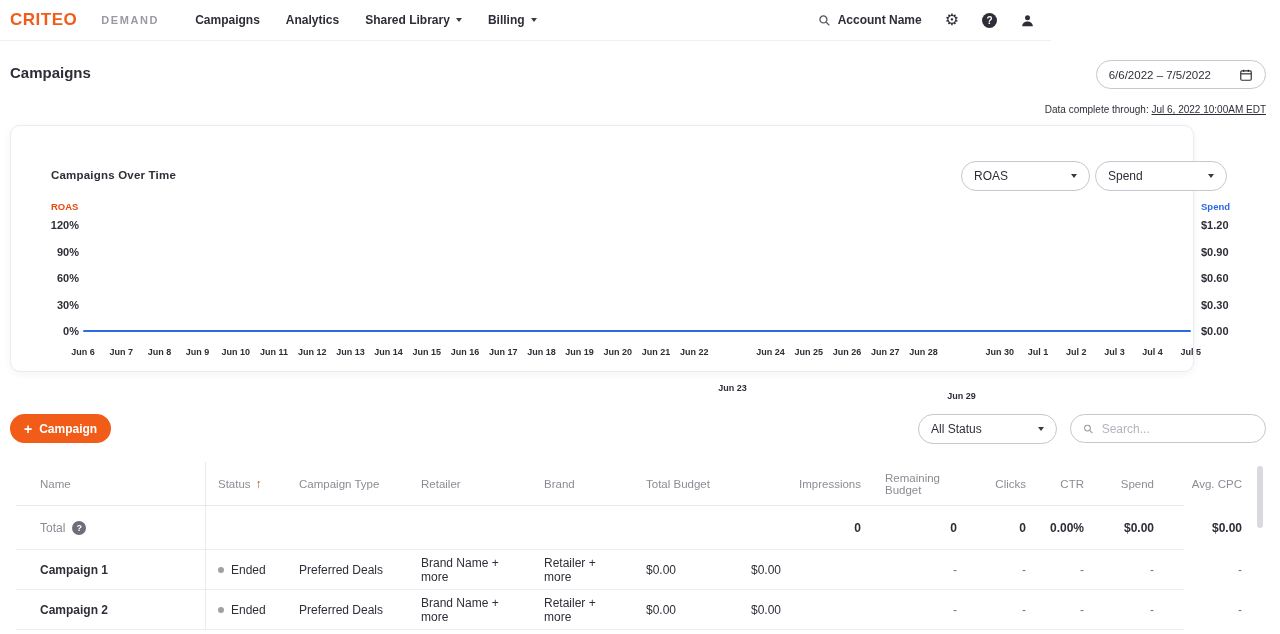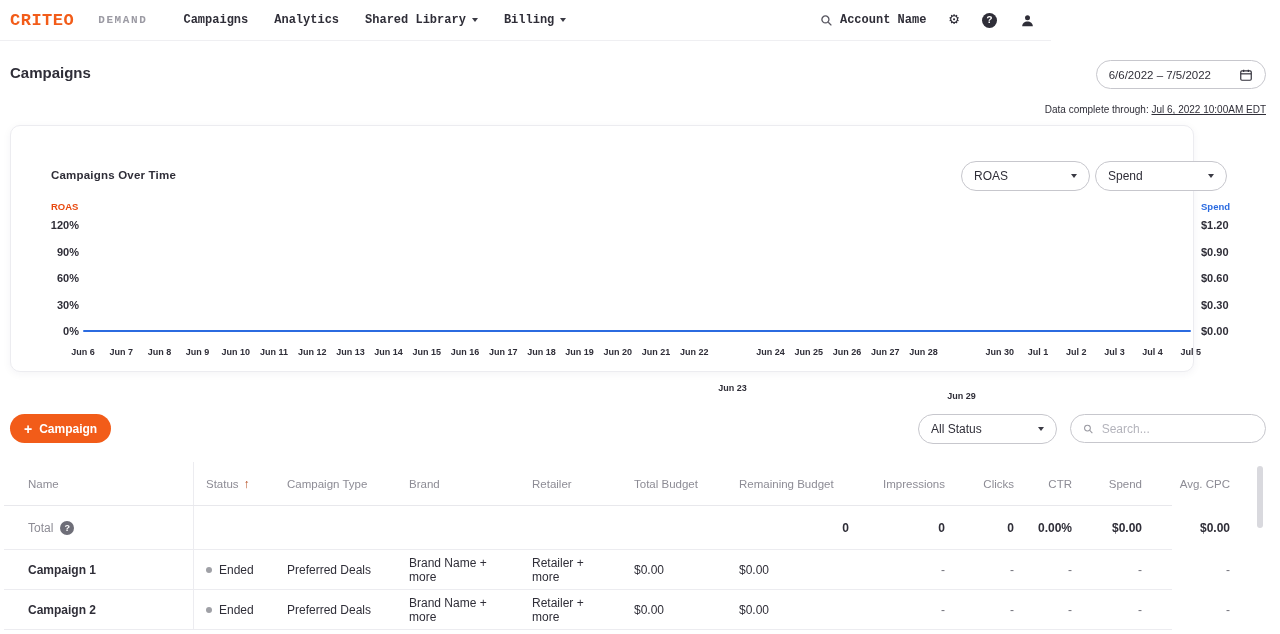--- a/index.html
+++ b/index.html
@@ -1,21 +1,21 @@
 <!DOCTYPE html>
 <html><head>
 <meta charset="utf-8">
 <style>
   * { margin:0; padding:0; box-sizing:border-box; }
   html,body { width:1280px; height:634px; }
   body { font-family:"Liberation Sans", sans-serif; background:#fff; color:#2f2e38; position:relative; overflow:hidden; }
 
   
   .topbar { position:absolute; top:0; left:0; width:1051px; height:41px; background:#fff;
-            border-bottom:1px solid #efeff2; display:flex; align-items:center; padding:0 16px 0 10px;font-family:Liberation Mono, monospace; }
+            border-bottom:1px solid #efeff2; display:flex; align-items:center; padding:0 16px 0 10px; }
   .logo { color:#f25c19; font-weight:800; font-size:17px; letter-spacing:.5px; cursor:pointer; }
   .product { color:#9b9aa3; font-size:11px; font-weight:700; letter-spacing:1.6px; margin-left:24px; }
   .nav { display:flex; gap:26px; margin-left:36px; align-items:center; }
   .nav-item { font-size:12px; font-weight:600; color:#2f2e38; display:flex; align-items:center; gap:6px; cursor:pointer; white-space:nowrap; }
   .tri { width:0; height:0; border-left:3.5px solid transparent; border-right:3.5px solid transparent; border-top:4.5px solid #3a3a44; display:inline-block; }
   .topbar-right { margin-left:auto; display:flex; align-items:center; gap:23px; }
   .account { display:flex; align-items:center; gap:7px; font-size:12px; font-weight:600; cursor:pointer; }
   .tb-gear { font-size:16px; line-height:1; cursor:pointer; }
   .helpcircle { width:15px; height:15px; border-radius:50%; background:#2f2e38; color:#fff; font-size:10px; font-weight:700;
                 display:flex; align-items:center; justify-content:center; cursor:pointer; }
@@ -48,21 +48,21 @@
                   color:#fff; font-family:inherit; font-weight:700; font-size:12px; display:flex; align-items:center; gap:7px;
                   padding:0 14px; cursor:pointer; }
   .btn-campaign .plus { font-size:14px; font-weight:700; line-height:1; }
   .status-select { position:absolute; top:414px; left:918px; width:139px; }
   .searchbox { position:absolute; top:414px; left:1070px; width:196px; height:29px; border:1px solid #c7c7cd;
                border-radius:15px; display:flex; align-items:center; gap:8px; padding:0 12px; background:#fff; }
   .searchbox input { border:none; outline:none; width:100%; font-size:12px; font-family:inherit; color:#2f2e38; background:transparent; }
   .searchbox input::placeholder { color:#b4b4bc; }
 
   
-  .table { position:absolute; top:462px; left:4px; width:1168px; }
+  .table { position:absolute; top:462px; left:16px; width:1168px; }
   .trow { display:grid; grid-template-columns:190px 81px 122px 123px 102px 105px 134px 96px 69px 58px 70px 88px; align-items:stretch; }
   .thead { height:44px; border-bottom:1px solid #e8e8ec; }
   .trow.total { height:44px; border-bottom:1px solid #ececf0; }
   .trow.datarow { height:40px; border-bottom:1px solid #ececf0; }
   .cell { padding:0 12px; font-size:12px; display:flex; align-items:center; gap:7px; }
   .cell.first { padding-left:24px; border-right:1px solid #ececf0; }
   .cell.right { justify-content:flex-end; text-align:right; }
   .th { color:#8d8c95; font-size:11.5px; gap:5px; cursor:pointer; }
   .sort { color:#b3491c; font-size:12px; font-weight:700; }
   .name-cell { font-weight:700; cursor:pointer; }
@@ -222,33 +222,33 @@
         <span>Name</span>
       </div>
       <div class="cell th">
         <span>Status</span>
         <span class="sort">↑</span>
       </div>
       <div class="cell th">
         <span>Campaign Type</span>
       </div>
       <div class="cell th">
+        <span>Retailer</span>
+      </div>
+      <div class="cell th">
         <span>Brand</span>
       </div>
       <div class="cell th">
-        <span>Retailer</span>
-      </div>
-      <div class="cell th">
         <span>Total Budget</span>
       </div>
+      <div class="cell th right">
+        <span>Impressions</span>
+      </div>
       <div class="cell th">
         <span>Remaining Budget</span>
-      </div>
-      <div class="cell th right">
-        <span>Impressions</span>
       </div>
       <div class="cell th right">
         <span>Clicks</span>
       </div>
       <div class="cell th right">
         <span>CTR</span>
       </div>
       <div class="cell th right">
         <span>Spend</span>
       </div>

